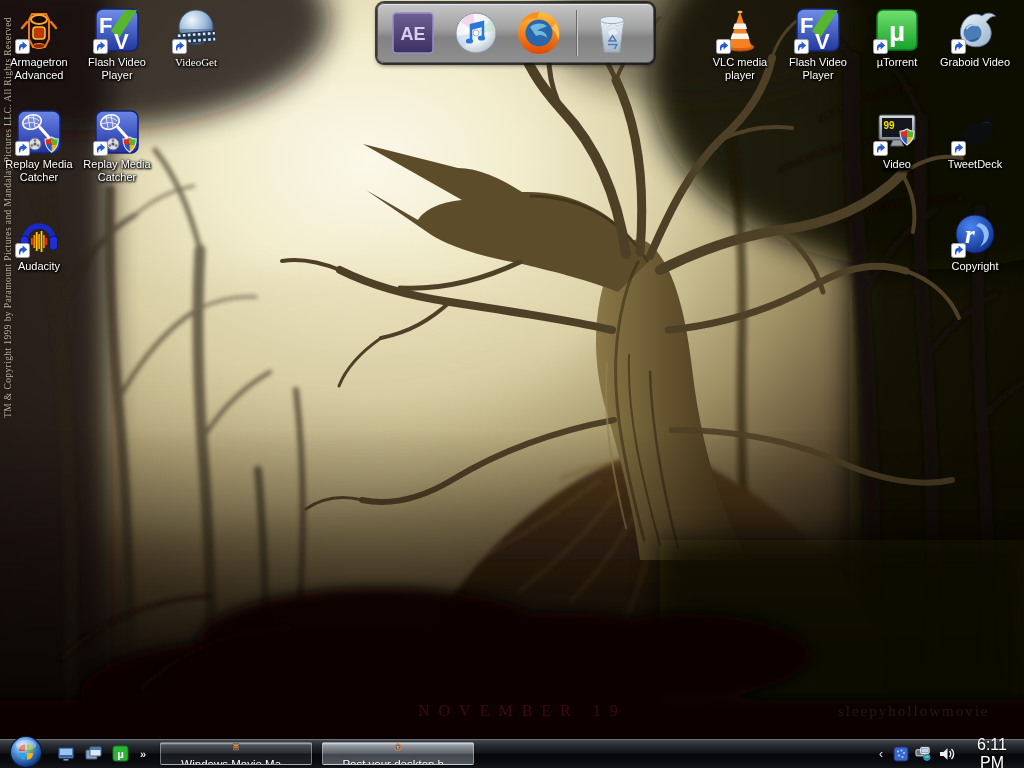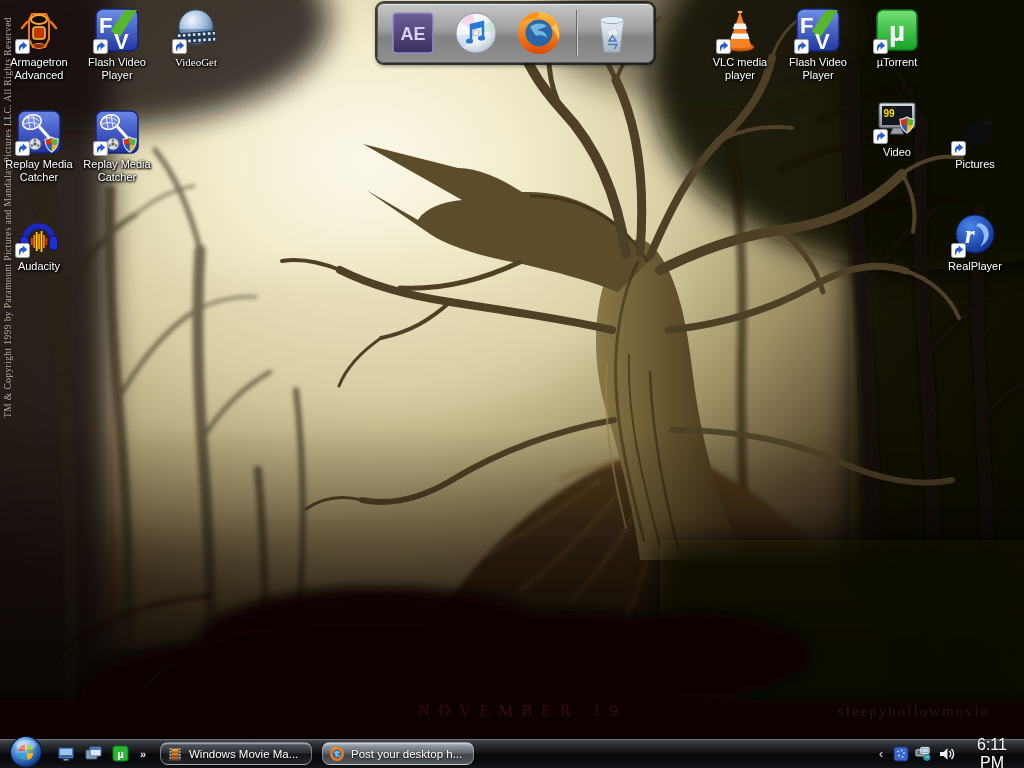--- a/index.html
+++ b/index.html
@@ -33,25 +33,25 @@
 
   
   #taskbar{position:absolute;left:0;bottom:0;width:1024px;height:29px;
     background:linear-gradient(180deg,#83888f 0%,#41454c 5%,#282b30 22%,#141519 47%,#060709 53%,#0a0b0e 78%,#15161a 100%);
     box-shadow:0 -1px 0 rgba(0,0,0,.8);}
   #startorb{position:absolute;left:9px;top:-4px;width:34px;height:34px;cursor:pointer;}
   #qlaunch{position:absolute;left:56px;top:0;height:29px;display:flex;align-items:center;gap:7px;}
   .ql{width:20px;height:20px;display:flex;align-items:center;justify-content:center;cursor:pointer;}
   #ql-more{position:absolute;left:140px;top:0;height:29px;display:flex;align-items:center;
     color:#e6e9ee;font-size:11px;font-weight:bold;cursor:pointer;text-shadow:0 1px 1px #000;}
-  .tbtn{position:absolute;top:3px;height:23px;width:152px;border-radius:8px;cursor:pointer;
+  .tbtn{position:absolute;top:3px;height:23px;width:152px;border-radius:2px;cursor:pointer;
     display:flex;align-items:center;padding:0 6px;box-sizing:border-box;gap:6px;
     border:1px solid rgba(220,228,238,.45);
     background:linear-gradient(180deg,#8b9097 0%,#4b4f56 12%,#2c2f34 46%,#16171b 54%,#212328 100%);
-    box-shadow:inset 0 1px 0 rgba(255,255,255,.25),0 1px 2px rgba(0,0,0,.6);}
+    box-shadow:inset 0 1px 0 rgba(255,255,255,.25),0 1px 2px rgba(0,0,0,.6);flex-direction:column;}
   .tbtn.active{background:linear-gradient(180deg,#c3c8ce 0%,#8f959c 14%,#5f646b 48%,#41454c 56%,#53575e 100%);}
   .tbtn .ttxt{color:#fff;font-size:11.5px;white-space:nowrap;overflow:hidden;text-overflow:clip;
     text-shadow:0 1px 2px rgba(0,0,0,.9);}
   #btn1{left:160px;} #btn2{left:322px;}
   #tray{position:absolute;right:6px;top:0;height:29px;display:flex;align-items:center;}
   #tray-chevron{color:#e8ebf0;font-size:12px;margin-right:9px;cursor:pointer;text-shadow:0 1px 1px #000;}
   .trayicon{width:17px;height:17px;margin-right:6px;cursor:pointer;display:flex;align-items:center;justify-content:center;}
   #clock{color:#fff;font-size:16px;margin-left:5px;width:52px;text-align:center;cursor:pointer;
     text-shadow:0 1px 2px rgba(0,0,0,.9);}
 </style>
@@ -517,22 +517,43 @@
       <text x="23" y="34" text-anchor="middle" font-size="28" font-weight="bold" font-family="Liberation Sans, sans-serif" fill="#fff">µ</text>
     </svg>
     <svg class="shortcut" viewBox="0 0 15 15">
       <rect x=".5" y=".5" width="14" height="14" rx="2" fill="#fff" stroke="#9aa0a8"></rect>
       <path d="M4 11.5 L4 8.2 C4 6 5.6 4.8 7.6 4.8 L7.6 2.4 L12.2 6.4 L7.6 10.4 L7.6 8 C6.1 8 5.3 8.8 5.3 11.5 Z" fill="#2a5ad0"></path>
     </svg>
   </div>
   <div class="lbl">µTorrent</div>
 </div>
 
-
-<div class="dicon" style="left:858px;top:96px;">
+<div class="dicon" style="left:936px;top:6px;">
+  <div class="art">
+    <svg class="main" width="46" height="46" viewBox="0 0 46 46">
+      <defs>
+            <linearGradient id="gGb" x1="0" y1="0" x2="1" y2="1">
+        <stop offset="0%" stop-color="#eef4fa"></stop>
+              <stop offset="100%" stop-color="#93aec8"></stop>
+            </linearGradient>
+          </defs>
+      <path d="M12 14 C8 20 7 28 11 34 C16 41 30 42 36 35 C41 29 40 20 34 15 C37 11 40 9 43.5 9 C39 4.5 33 6 30 9 C24 5 16 8 12 14 Z" fill="url(#gGb)" stroke="#68809c"></path>
+      <circle cx="20.5" cy="26" r="9" fill="#4a7cb8"></circle>
+      <path d="M14.5 22 a9 9 0 0 1 10.5 -3.5" stroke="#bcd8f0" fill="none" stroke-width="2"></path>
+      <path d="M26 31 a9 9 0 0 1 -8 2.5" stroke="#2c5a90" fill="none" stroke-width="1.6"></path>
+    </svg>
+    <svg class="shortcut" viewBox="0 0 15 15">
+      <rect x=".5" y=".5" width="14" height="14" rx="2" fill="#fff" stroke="#9aa0a8"></rect>
+      <path d="M4 11.5 L4 8.2 C4 6 5.6 4.8 7.6 4.8 L7.6 2.4 L12.2 6.4 L7.6 10.4 L7.6 8 C6.1 8 5.3 8.8 5.3 11.5 Z" fill="#2a5ad0"></path>
+    </svg>
+  </div>
+  <div class="lbl">Graboid Video</div>
+</div>
+
+<div class="dicon" style="left:858px;top:108px;text-decoration:underline;">
   <div class="art">
     <svg class="main" width="46" height="46" viewBox="0 0 46 46">
       <defs>
         <linearGradient id="gFr" x1="0" y1="0" x2="0" y2="1">
           <stop offset="0%" stop-color="#d8dce2"></stop>
               <stop offset="100%" stop-color="#848a92"></stop>
             </linearGradient>
         <clipPath id="shc3">
               <path d="M7 0 C9 1.6 11.5 2.2 14 2.2 C14 8.5 11.5 13.2 7 16 C2.5 13.2 0 8.5 0 2.2 C2.5 2.2 5 1.6 7 0 Z"></path>
             </clipPath>
@@ -563,42 +584,42 @@
   <div class="art">
     <svg class="main" width="46" height="46" viewBox="0 0 46 46">
       <path d="M7 29 C11 17 21 11 31 14 C35 8 41 7 43.5 9.5 C41.5 11.5 40.5 15 39.5 17.5 C43.5 29 33.5 38 21.5 34 C15.5 36 10.5 33.5 7 29 Z" fill="#0d0e10" opacity=".93"></path>
       <path d="M31 14 C33 13 36 13 38 14.5" stroke="#26282c" fill="none"></path>
     </svg>
     <svg class="shortcut" viewBox="0 0 15 15">
       <rect x=".5" y=".5" width="14" height="14" rx="2" fill="#fff" stroke="#9aa0a8"></rect>
       <path d="M4 11.5 L4 8.2 C4 6 5.6 4.8 7.6 4.8 L7.6 2.4 L12.2 6.4 L7.6 10.4 L7.6 8 C6.1 8 5.3 8.8 5.3 11.5 Z" fill="#2a5ad0"></path>
     </svg>
   </div>
-  <div class="lbl">Pictures</div>
+  <div class="lbl">TweetDeck</div>
 </div>
 
 <div class="dicon" style="left:936px;top:210px;">
   <div class="art">
     <svg class="main" width="46" height="46" viewBox="0 0 46 46">
       <defs>
             <radialGradient id="gRp" cx="38%" cy="32%" r="78%">
         <stop offset="0%" stop-color="#4a86f0"></stop>
               <stop offset="100%" stop-color="#0b2a86"></stop>
             </radialGradient>
           </defs>
       <circle cx="23" cy="23" r="19" fill="url(#gRp)" stroke="#0a1c60"></circle>
       <path d="M27 12 C37 14 40 25 33 32 L28 36 C35 27 32 17 24 15 Z" fill="#9cc8ff" opacity=".9"></path>
       <text x="13" y="32" font-size="25" font-weight="bold" font-family="Liberation Serif, serif" font-style="italic" fill="#fff">r</text>
     </svg>
     <svg class="shortcut" viewBox="0 0 15 15">
       <rect x=".5" y=".5" width="14" height="14" rx="2" fill="#fff" stroke="#9aa0a8"></rect>
       <path d="M4 11.5 L4 8.2 C4 6 5.6 4.8 7.6 4.8 L7.6 2.4 L12.2 6.4 L7.6 10.4 L7.6 8 C6.1 8 5.3 8.8 5.3 11.5 Z" fill="#2a5ad0"></path>
     </svg>
   </div>
-  <div class="lbl">RealPlayer</div>
+  <div class="lbl">Copyright</div>
 </div>
 
 <div id="taskbar">
 
   <svg id="startorb" viewBox="0 0 36 36">
     <defs>
       <radialGradient id="gOrb" cx="40%" cy="30%" r="75%">
         <stop offset="0%" stop-color="#cfe6ff"></stop>
             <stop offset="40%" stop-color="#5c9be0"></stop>
         <stop offset="78%" stop-color="#1c4e9c"></stop>

